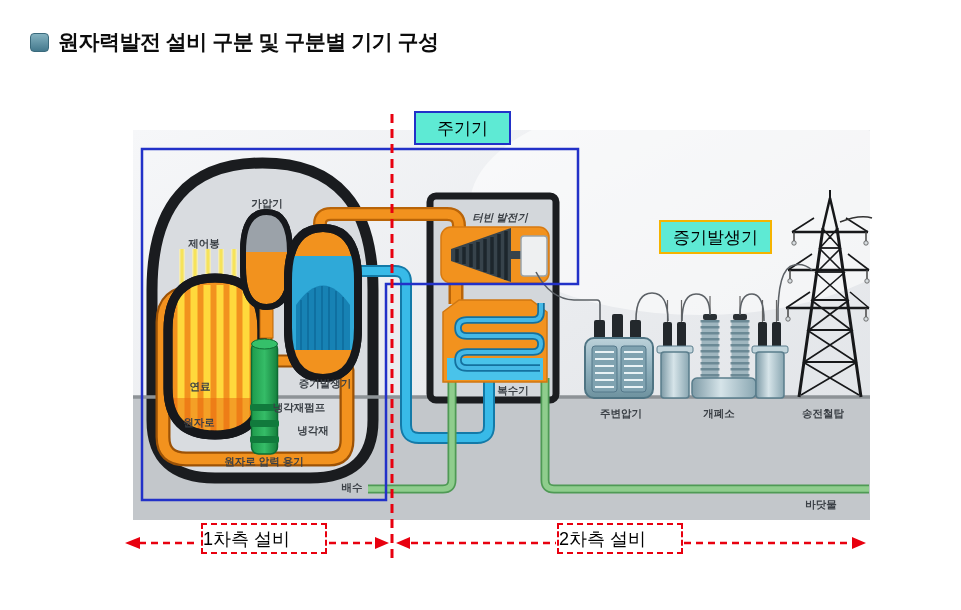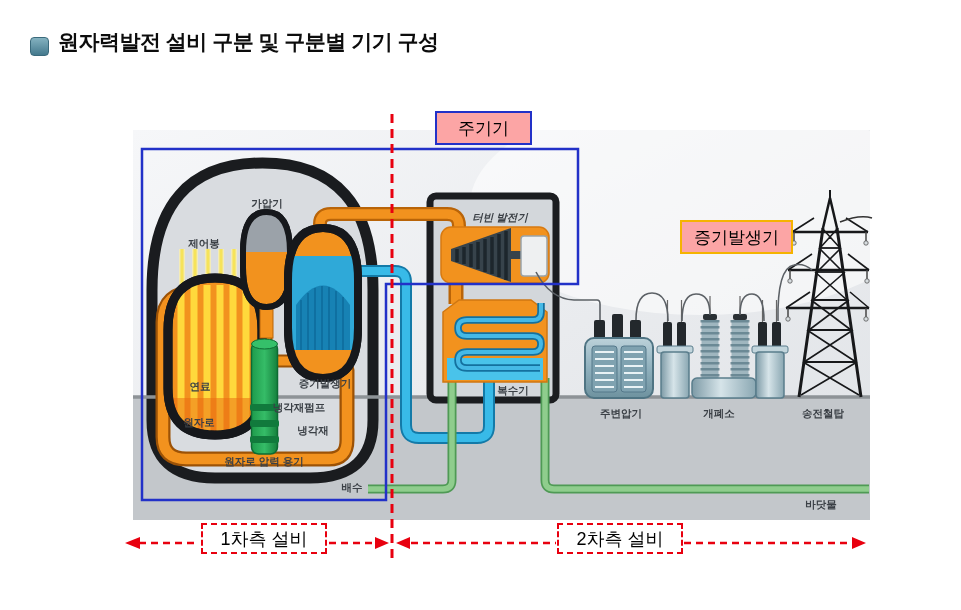--- a/index.html
+++ b/index.html
@@ -1,30 +1,30 @@
 <!DOCTYPE html>
 <html><head>
 <meta charset="utf-8">
 <style>
   html,body{margin:0;padding:0;background:#fff;}
   .stage{position:relative;width:961px;height:610px;background:#fff;overflow:hidden;
          font-family:"Liberation Sans","DejaVu Sans",sans-serif;}
   .svg-scene{position:absolute;left:0;top:0;z-index:1;}
-  .title-row{position:absolute;left:30px;top:28px;display:flex;align-items:flex-end;gap:9px;z-index:7;}
+  .title-row{position:absolute;left:30px;top:28px;display:flex;align-items:center;gap:9px;z-index:7;}
   .bullet{width:17px;height:17px;border-radius:4px;flex:0 0 auto;
           background:linear-gradient(180deg,#84b2c0,#44798d);border:1px solid #3a6a7c;}
   .title-text{font-size:21px;font-weight:800;color:#0c0c0c;letter-spacing:-0.5px;white-space:nowrap;}
   .lbl{position:absolute;transform:translate(-50%,-50%);font-size:10.5px;font-weight:700;
        color:#3b4046;white-space:nowrap;z-index:5;}
-  .callout{position:absolute;background:#fca5a5;display:flex;align-items:center;justify-content:center;
-           font-size:17px;color:#000;z-index:6;white-space:nowrap;box-sizing:border-box;margin-left:21px;}
+  .callout{position:absolute;background:#5eead4;display:flex;align-items:center;justify-content:center;
+           font-size:17px;color:#000;z-index:6;white-space:nowrap;box-sizing:border-box;}
   .co-main{left:414px;top:111px;width:97px;height:34px;border:2px solid #2231c8;}
   .co-aux{left:659px;top:220px;width:113px;height:34px;border:2px solid #f5b300;}
   .zone-box{position:absolute;border:2px dashed #e8000f;background:#fff;display:flex;align-items:center;
-            justify-content:center;font-size:18px;color:#000;z-index:6;box-sizing:border-box;white-space:nowrap;}
+            justify-content:flex-start;font-size:18px;color:#000;z-index:6;box-sizing:border-box;white-space:nowrap;}
   .zb-1{left:201px;top:523px;width:126px;height:31px;}
   .zb-2{left:557px;top:523px;width:126px;height:31px;}
 </style>
 </head>
 <body>
 
 <div class="stage">
 
   <svg class="svg-scene" width="961" height="610" viewBox="0 0 961 610">
     <defs>

